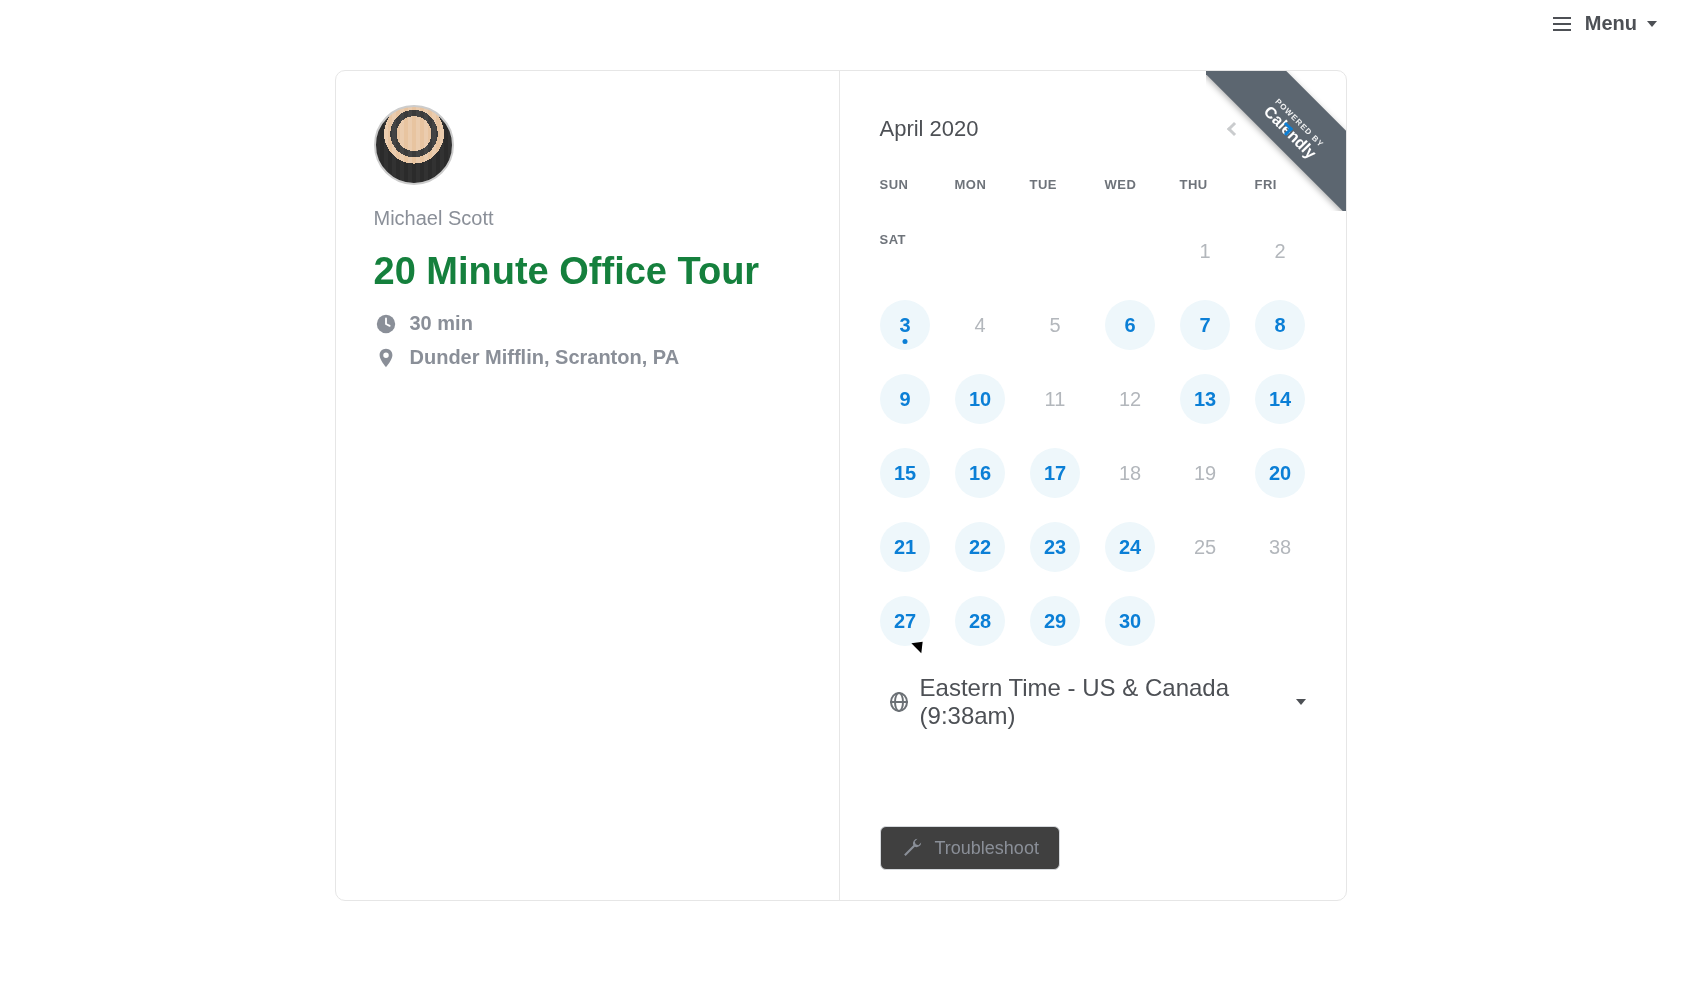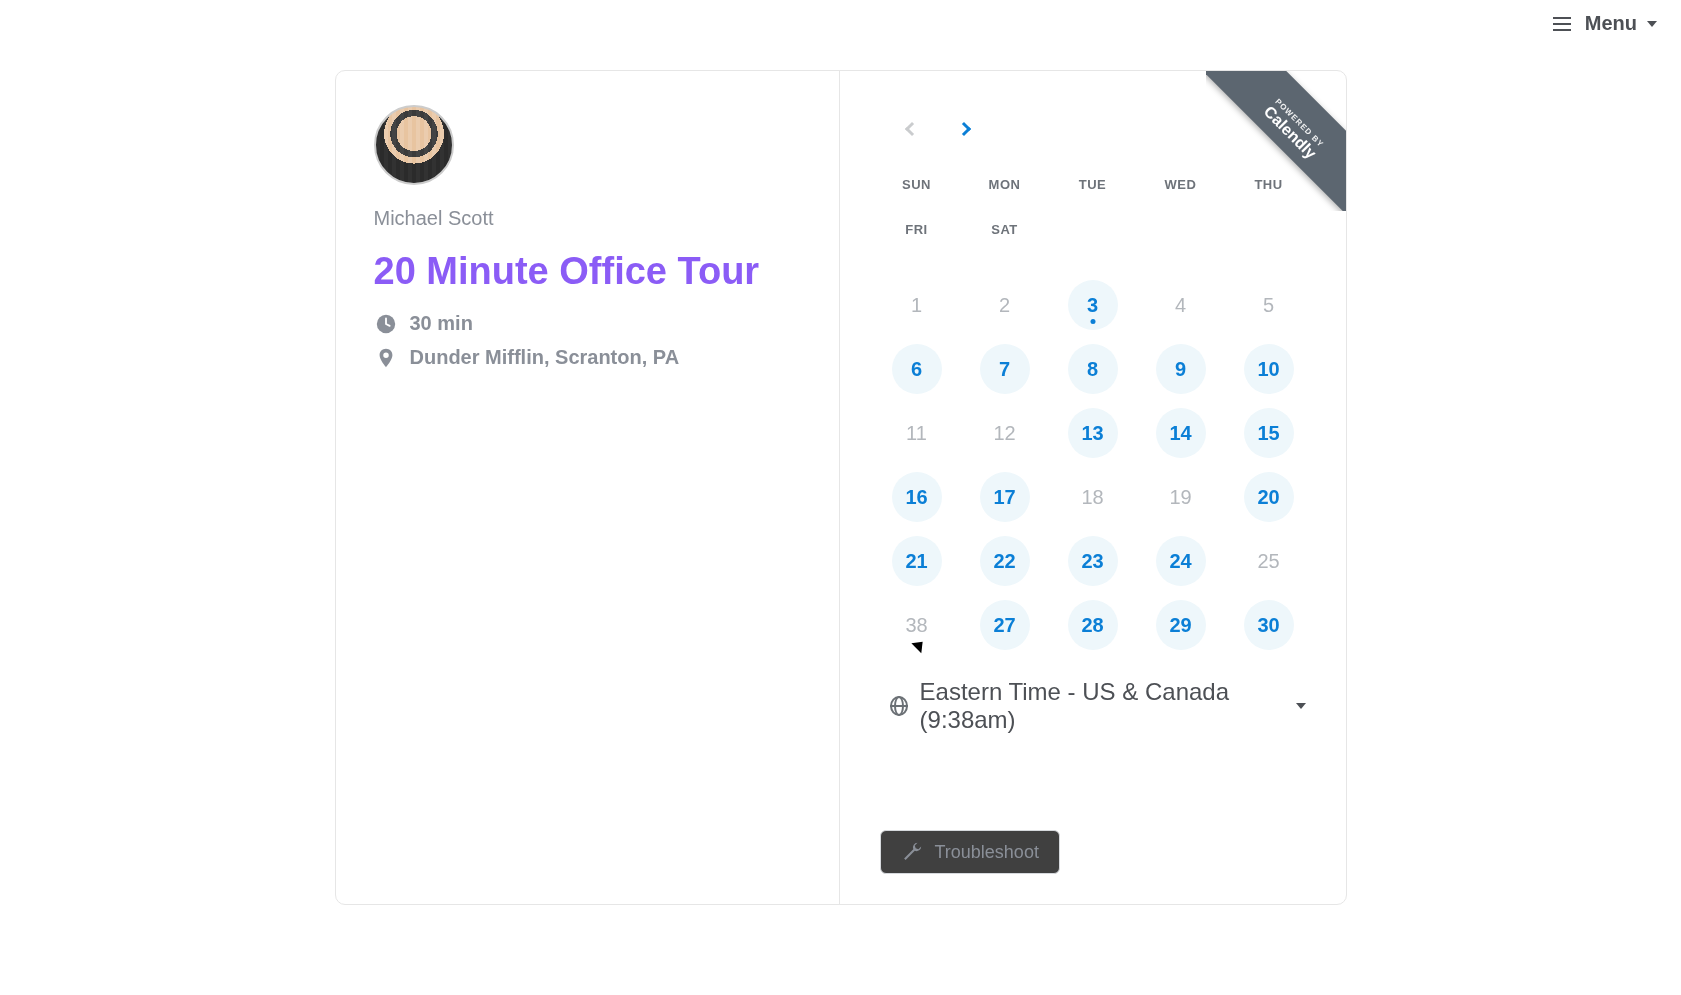--- a/index.html
+++ b/index.html
@@ -80,21 +80,21 @@
 }
 .host-name {
   font-size: 20px;
   font-weight: 400;
   color: #8a8f98;
   margin-bottom: 20px;
 }
 .event-title {
   font-size: 38px;
   font-weight: 700;
-  color: #8b5cf6;
+  color: #15803d;
   margin-bottom: 18px;
   line-height: 1.15;
 }
 .meta {
   display: flex;
   align-items: center;
   gap: 12px;
   color: #8a8f98;
   font-size: 20px;
   font-weight: 600;
@@ -153,23 +153,22 @@
 .chev {
   width: 10px; height: 10px;
   border-top: 3px solid currentColor;
   border-right: 3px solid currentColor;
 }
 .chev.left { transform: rotate(-135deg); color:#6b7075; }
 .chev.right { transform: rotate(45deg); color:#0b7fd6; }
 
 .calendar {
   display: grid;
-  grid-template-columns: repeat(5, 1fr);
-  gap: 14px;
-  text-align: center;
+  grid-template-columns: repeat(6, 1fr);
+  gap: 24px;
 }
 .dow {
   font-size: 13px;
   font-weight: 600;
   color: #6e737a;
   letter-spacing: .5px;
   padding: 6px 0 10px;
 }
 .day {
   height: 50px;
@@ -307,20 +306,21 @@
   <div class="card-right">
     <div class="ribbon">
       <div class="band">
         <span class="small">POWERED BY</span>
         <span class="big">Calendly</span>
       </div>
     </div>
 
 
     <div class="month-row">
+      <div class="month-label">April 2020</div>
       <div class="nav-btn disabled">
           <div class="chev left"></div>
         </div>
       <div class="nav-btn">
           <div class="chev right"></div>
         </div>
     </div>
 
     <div class="calendar" id="calendar">
         <div class="dow">SUN</div>

